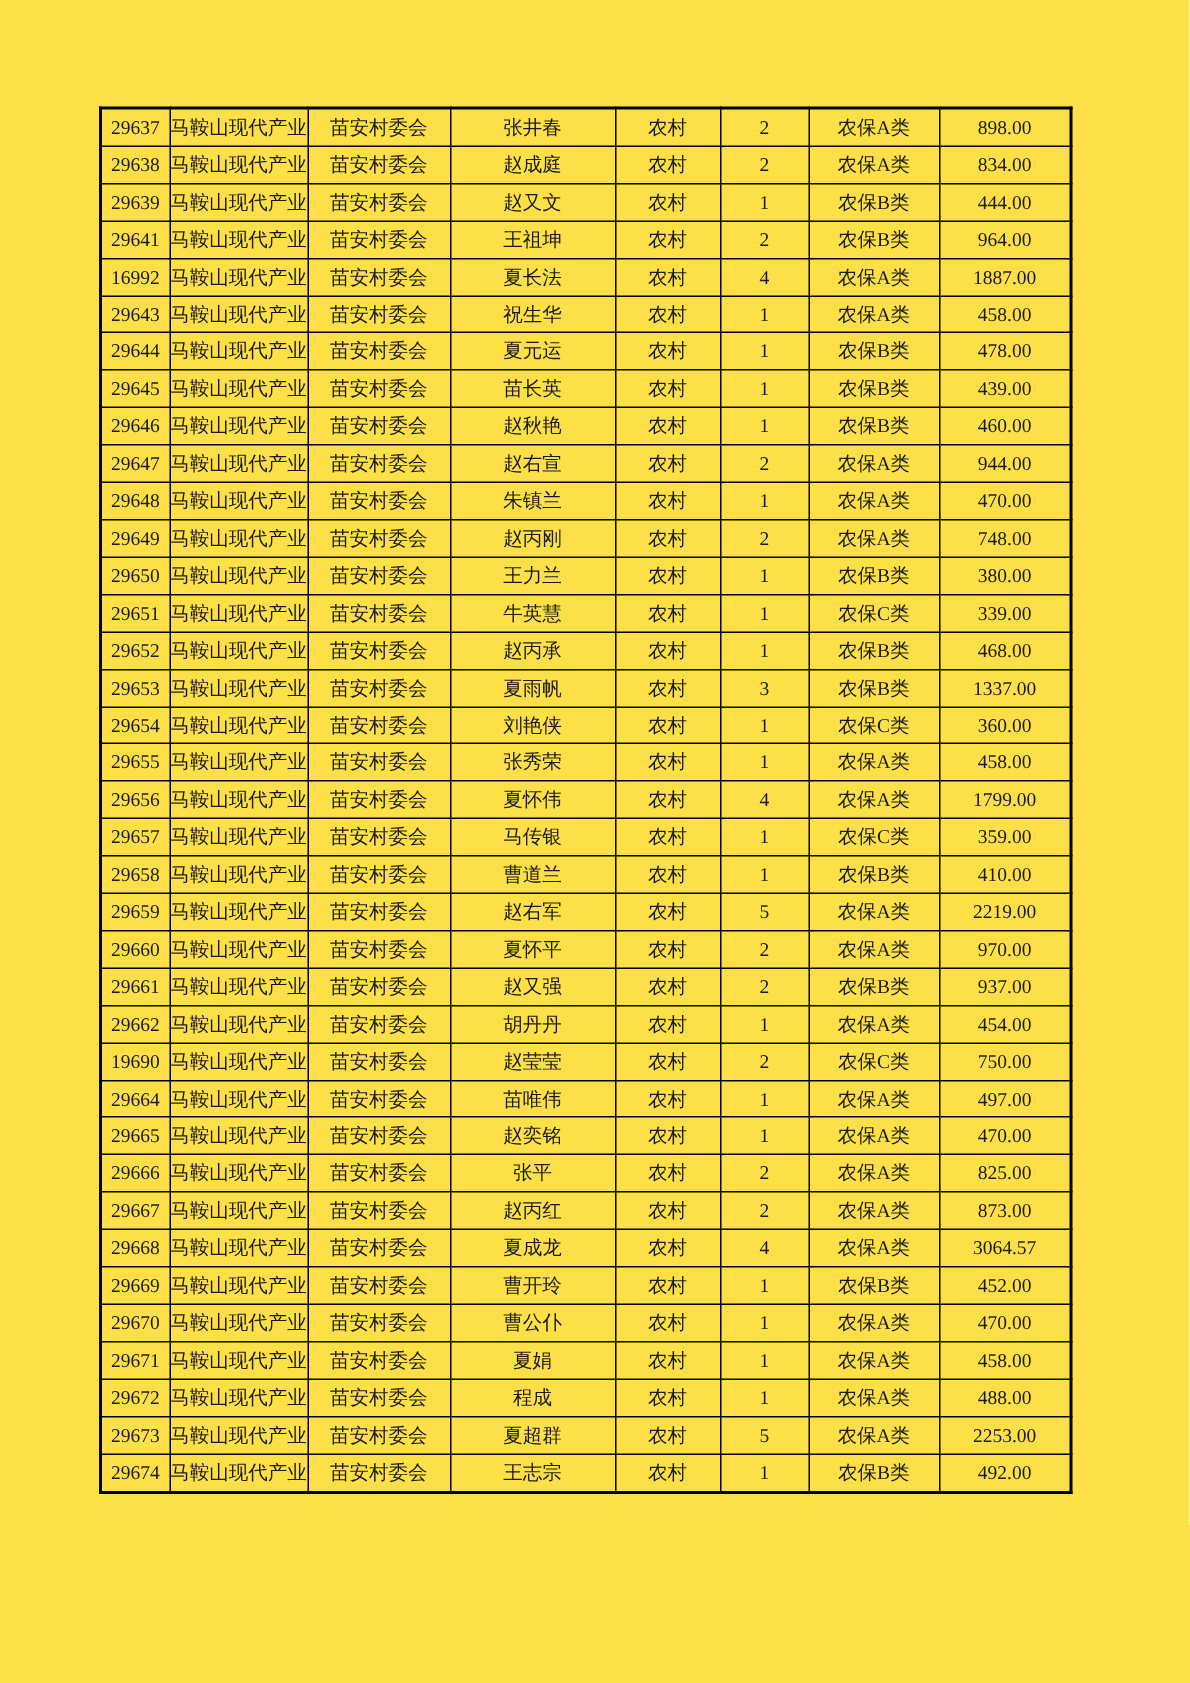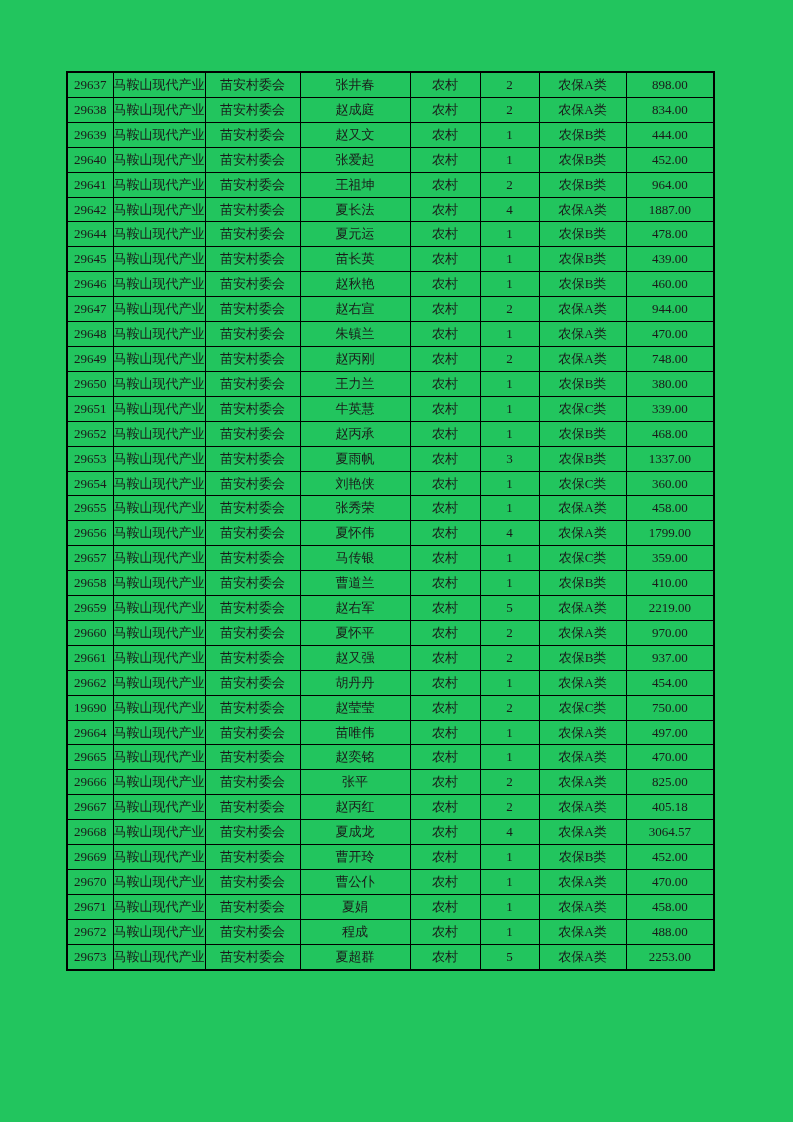--- a/index.html
+++ b/index.html
@@ -4,21 +4,21 @@
 <style>
   html, body {
     margin: 0;
     padding: 0;
     background: #ffffff;
   }
   .page {
     position: relative;
     width: 793px;
     height: 1122px;
-    background: #22c55e;
+    background: #fde047;
     font-family: "Liberation Serif", "DejaVu Serif", serif;
     color: #1a1a1a;
     overflow: hidden;
   }
   table.roster {
     position: absolute;
     left: 66px;
     top: 71px;
     border-collapse: collapse;
     table-layout: fixed;
@@ -84,48 +84,48 @@
           <td class="num">29639</td>
           <td class="clip">马鞍山现代产业</td>
           <td>苗安村委会</td>
           <td>赵又文</td>
           <td>农村</td>
           <td class="num">1</td>
           <td>农保B类</td>
           <td class="num">444.00</td>
         </tr>
         <tr>
-          <td class="num">29640</td>
-          <td class="clip">马鞍山现代产业</td>
-          <td>苗安村委会</td>
-          <td>张爱起</td>
-          <td>农村</td>
-          <td class="num">1</td>
-          <td>农保B类</td>
-          <td class="num">452.00</td>
-        </tr>
-        <tr>
           <td class="num">29641</td>
           <td class="clip">马鞍山现代产业</td>
           <td>苗安村委会</td>
           <td>王祖坤</td>
           <td>农村</td>
           <td class="num">2</td>
           <td>农保B类</td>
           <td class="num">964.00</td>
         </tr>
         <tr>
-          <td class="num">29642</td>
+          <td class="num">16992</td>
           <td class="clip">马鞍山现代产业</td>
           <td>苗安村委会</td>
           <td>夏长法</td>
           <td>农村</td>
           <td class="num">4</td>
           <td>农保A类</td>
           <td class="num">1887.00</td>
+        </tr>
+        <tr>
+          <td class="num">29643</td>
+          <td class="clip">马鞍山现代产业</td>
+          <td>苗安村委会</td>
+          <td>祝生华</td>
+          <td>农村</td>
+          <td class="num">1</td>
+          <td>农保A类</td>
+          <td class="num">458.00</td>
         </tr>
         <tr>
           <td class="num">29644</td>
           <td class="clip">马鞍山现代产业</td>
           <td>苗安村委会</td>
           <td>夏元运</td>
           <td>农村</td>
           <td class="num">1</td>
           <td>农保B类</td>
           <td class="num">478.00</td>
@@ -351,21 +351,21 @@
           <td class="num">825.00</td>
         </tr>
         <tr>
           <td class="num">29667</td>
           <td class="clip">马鞍山现代产业</td>
           <td>苗安村委会</td>
           <td>赵丙红</td>
           <td>农村</td>
           <td class="num">2</td>
           <td>农保A类</td>
-          <td class="num">405.18</td>
+          <td class="num">873.00</td>
         </tr>
         <tr>
           <td class="num">29668</td>
           <td class="clip">马鞍山现代产业</td>
           <td>苗安村委会</td>
           <td>夏成龙</td>
           <td>农村</td>
           <td class="num">4</td>
           <td>农保A类</td>
           <td class="num">3064.57</td>
@@ -412,16 +412,26 @@
         </tr>
         <tr>
           <td class="num">29673</td>
           <td class="clip">马鞍山现代产业</td>
           <td>苗安村委会</td>
           <td>夏超群</td>
           <td>农村</td>
           <td class="num">5</td>
           <td>农保A类</td>
           <td class="num">2253.00</td>
+        </tr>
+        <tr>
+          <td class="num">29674</td>
+          <td class="clip">马鞍山现代产业</td>
+          <td>苗安村委会</td>
+          <td>王志宗</td>
+          <td>农村</td>
+          <td class="num">1</td>
+          <td>农保B类</td>
+          <td class="num">492.00</td>
         </tr>
       </tbody>
   </table>
 </div>
 
 </body></html>

